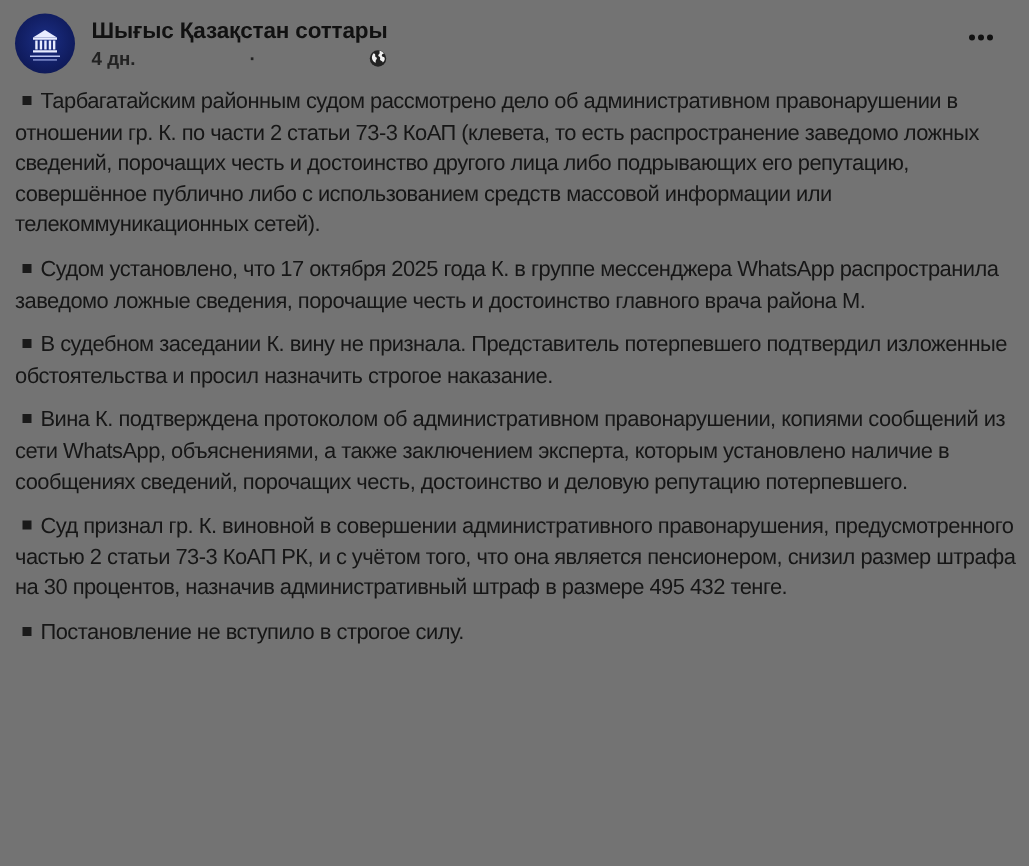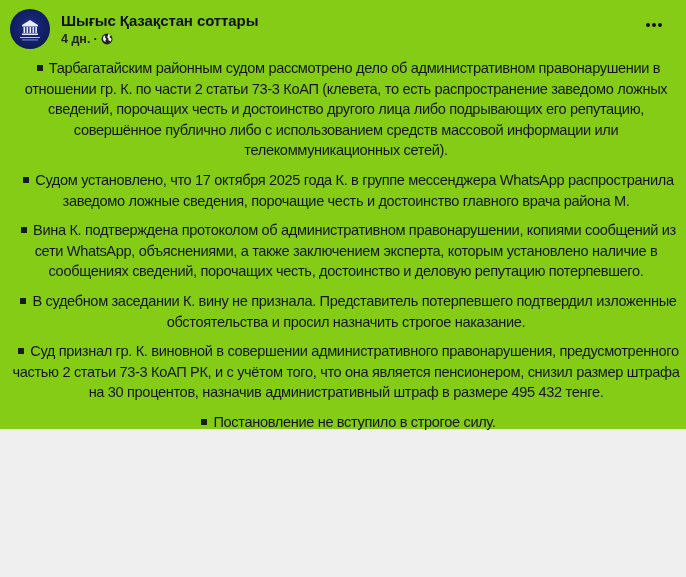--- a/index.html
+++ b/index.html
@@ -12,22 +12,22 @@
       height: 577px;
       overflow: hidden;
       font-family: "Liberation Sans", "DejaVu Sans", sans-serif;
       color: #141414;
       position: relative;
     }
     .post {
       position: absolute;
       left: 0; top: 0;
       width: 686px;
-      height: 429px;
-      background: #84cc16;
+      height: 577px;
+      background: #737373;
     }
     .header {
       position: absolute;
       left: 10px;
       top: 8px;
       height: 42px;
       display: flex;
       align-items: center;
     }
     .avatar {
@@ -57,20 +57,21 @@
       letter-spacing: -0.1px;
     }
     .sub {
       display: flex;
       align-items: center;
       font-size: 12.5px;
       font-weight: bold;
       color: #222;
       line-height: 16px;
       margin-top: 1px;
+      justify-content: space-between;
     }
     .sub .dot {
       margin: 0 3px;
     }
     .globe {
       width: 12px;
       height: 12px;
       display: inline-block;
     }
     .more-btn {
@@ -97,21 +98,20 @@
       left: 10px;
       top: 58px;
       width: 672px;
       font-size: 14.6px;
       line-height: 20.6px;
       color: #161616;
       letter-spacing: -0.35px;
     }
     .para {
       margin: 0 0 9px 0;
-      text-align: center;
     }
     .bullet {
       display: inline-block;
       width: 6px;
       height: 6px;
       background: #1a1a1a;
       margin: 0 6px 2px 5px;
       vertical-align: middle;
     }
   </style>
@@ -154,19 +154,19 @@
 
   <div class="more-btn">
     <span></span>
     <span></span>
     <span></span>
   </div>
 
   <div class="body">
     <p class="para"><span class="bullet"></span><span>Тарбагатайским районным судом рассмотрено дело об административном правонарушении в отношении гр. К. по части 2 статьи 73-3 КоАП (клевета, то есть распространение заведомо ложных сведений, порочащих честь и достоинство другого лица либо подрывающих его репутацию, совершённое публично либо с использованием средств массовой информации или телекоммуникационных сетей).</span></p>
     <p class="para"><span class="bullet"></span><span>Судом установлено, что 17 октября 2025 года К. в группе мессенджера WhatsApp распространила заведомо ложные сведения, порочащие честь и достоинство главного врача района М.</span></p>
+    <p class="para"><span class="bullet"></span><span>В судебном заседании К. вину не признала. Представитель потерпевшего подтвердил изложенные обстоятельства и просил назначить строгое наказание.</span></p>
     <p class="para"><span class="bullet"></span><span>Вина К. подтверждена протоколом об административном правонарушении, копиями сообщений из сети WhatsApp, объяснениями, а также заключением эксперта, которым установлено наличие в сообщениях сведений, порочащих честь, достоинство и деловую репутацию потерпевшего.</span></p>
-    <p class="para"><span class="bullet"></span><span>В судебном заседании К. вину не признала. Представитель потерпевшего подтвердил изложенные обстоятельства и просил назначить строгое наказание.</span></p>
     <p class="para"><span class="bullet"></span><span>Суд признал гр. К. виновной в совершении административного правонарушения, предусмотренного частью 2 статьи 73-3 КоАП РК, и с учётом того, что она является пенсионером, снизил размер штрафа на 30 процентов, назначив административный штраф в размере 495 432 тенге.</span></p>
     <p class="para"><span class="bullet"></span><span>Постановление не вступило в строгое силу.</span></p>
   </div>
 
 </div>
 
 </body></html>

